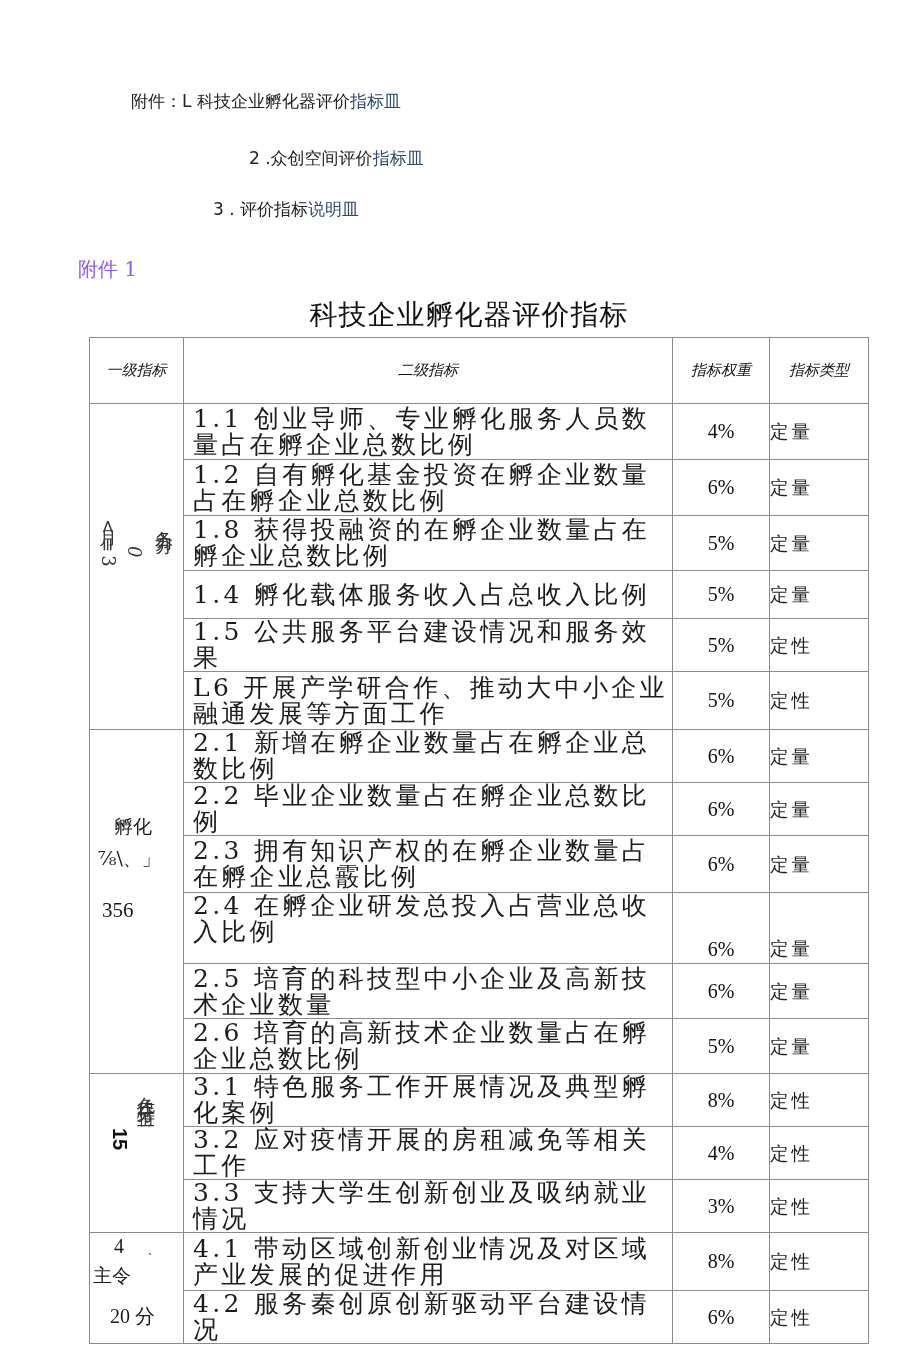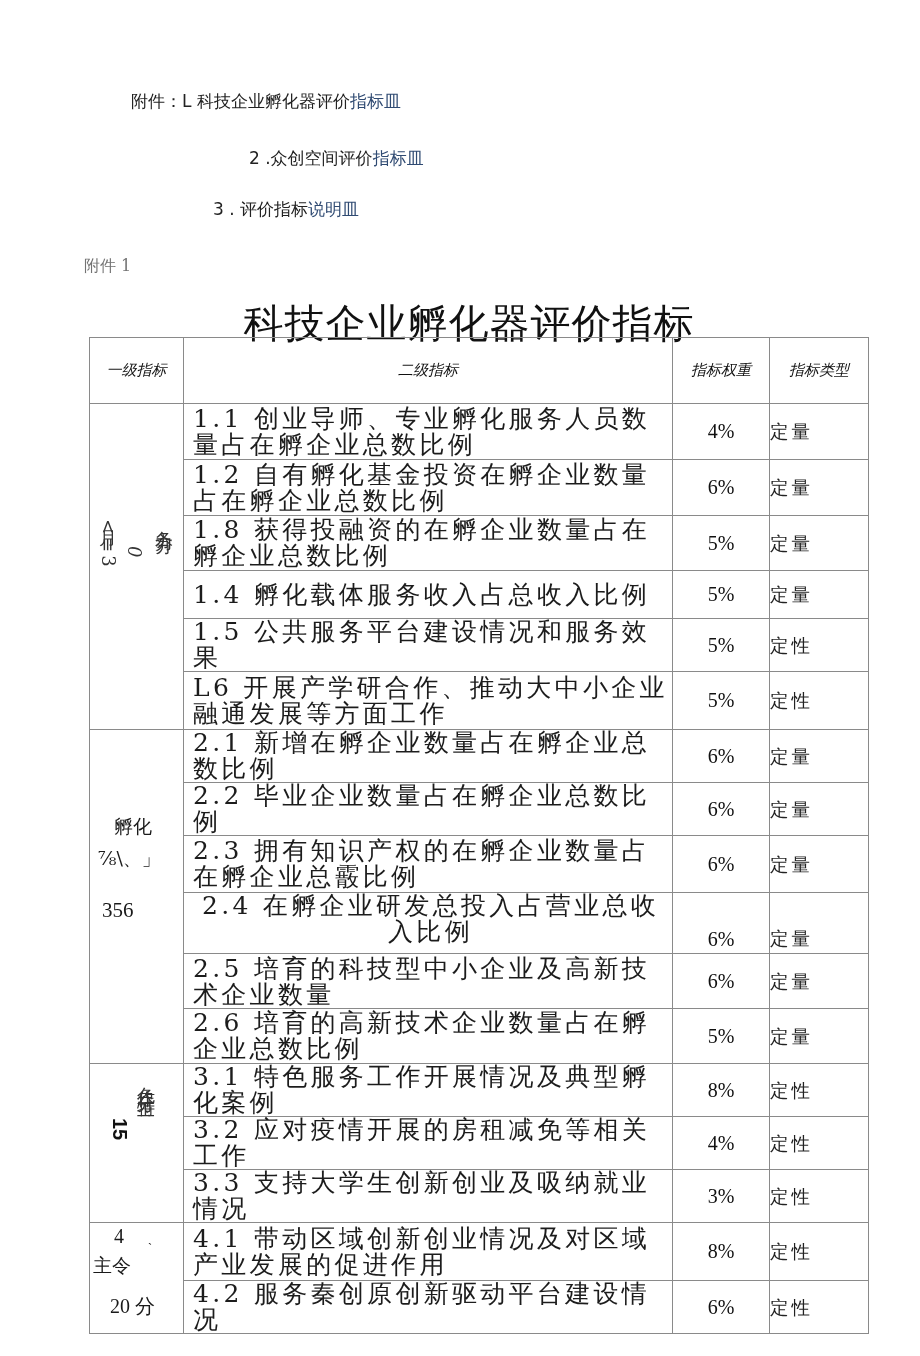--- a/index.html
+++ b/index.html
@@ -10,26 +10,26 @@
   }
   .attach-line {
     position: absolute; font-size: 17px; white-space: nowrap; color: #222;
     font-family: "DejaVu Sans", sans-serif;
   }
   .attach-line .link { color: #2f4a72; }
   #line1 { left: 131px; top: 90px; }
   #line2 { left: 213px; top: 147px; margin-left: 36px; }
   #line3 { left: 213px; top: 198px; }
   #attach-label {
-    position: absolute; left: 84px; top: 256px; font-size: 16px;
-    font-family: "DejaVu Serif", "Liberation Serif", serif; color: #737373;
+    position: absolute; left: 78px; top: 256px; font-size: 20px;
+    font-family: "DejaVu Serif", "Liberation Serif", serif; color: #8b5cf6;
   }
   #doc-title {
     position: absolute; left: 0; width: 860px; top: 296px; text-align: center;
-    font-size: 40px; letter-spacing: 1px; color: #111;
+    font-size: 28px; letter-spacing: 1px; color: #111;
     padding-left: 78px;
   }
   table.grid {
     position: absolute; left: 89px; top: 337px; width: 779px;
     border-collapse: collapse; table-layout: fixed;
   }
   table.grid td, table.grid th {
     border: 1.5px solid #8a8a8a; vertical-align: middle;
   }
   th {
@@ -137,21 +137,21 @@
     <td class="l2">2.2 毕业企业数量占在孵企业总数比例</td>
     <td class="w">6%</td>
     <td class="t">定量</td>
   </tr>
   <tr style="height:57px">
     <td class="l2">2.3 拥有知识产权的在孵企业数量占在孵企业总霰比例</td>
     <td class="w">6%</td>
     <td class="t">定量</td>
   </tr>
   <tr style="height:48px">
-    <td class="l2" style="vertical-align:bottom; padding-bottom:8px;text-align:center;">2.4 在孵企业研发总投入占营业总收入比例</td>
+    <td class="l2" style="vertical-align:bottom; padding-bottom:18px;">2.4 在孵企业研发总投入占营业总收入比例</td>
     <td class="w" style="vertical-align:bottom; padding-bottom:2px;">6%</td>
     <td class="t" style="vertical-align:bottom; padding-bottom:2px;">定量</td>
   </tr>
   <tr style="height:54px">
     <td class="l2" style="vertical-align:top; padding-top:2px;">2.5 培育的科技型中小企业及高新技术企业数量</td>
     <td class="w">6%</td>
     <td class="t">定量</td>
   </tr>
   <tr style="height:55px">
     <td class="l2">2.6 培育的高新技术企业数量占在孵企业总数比例</td>

